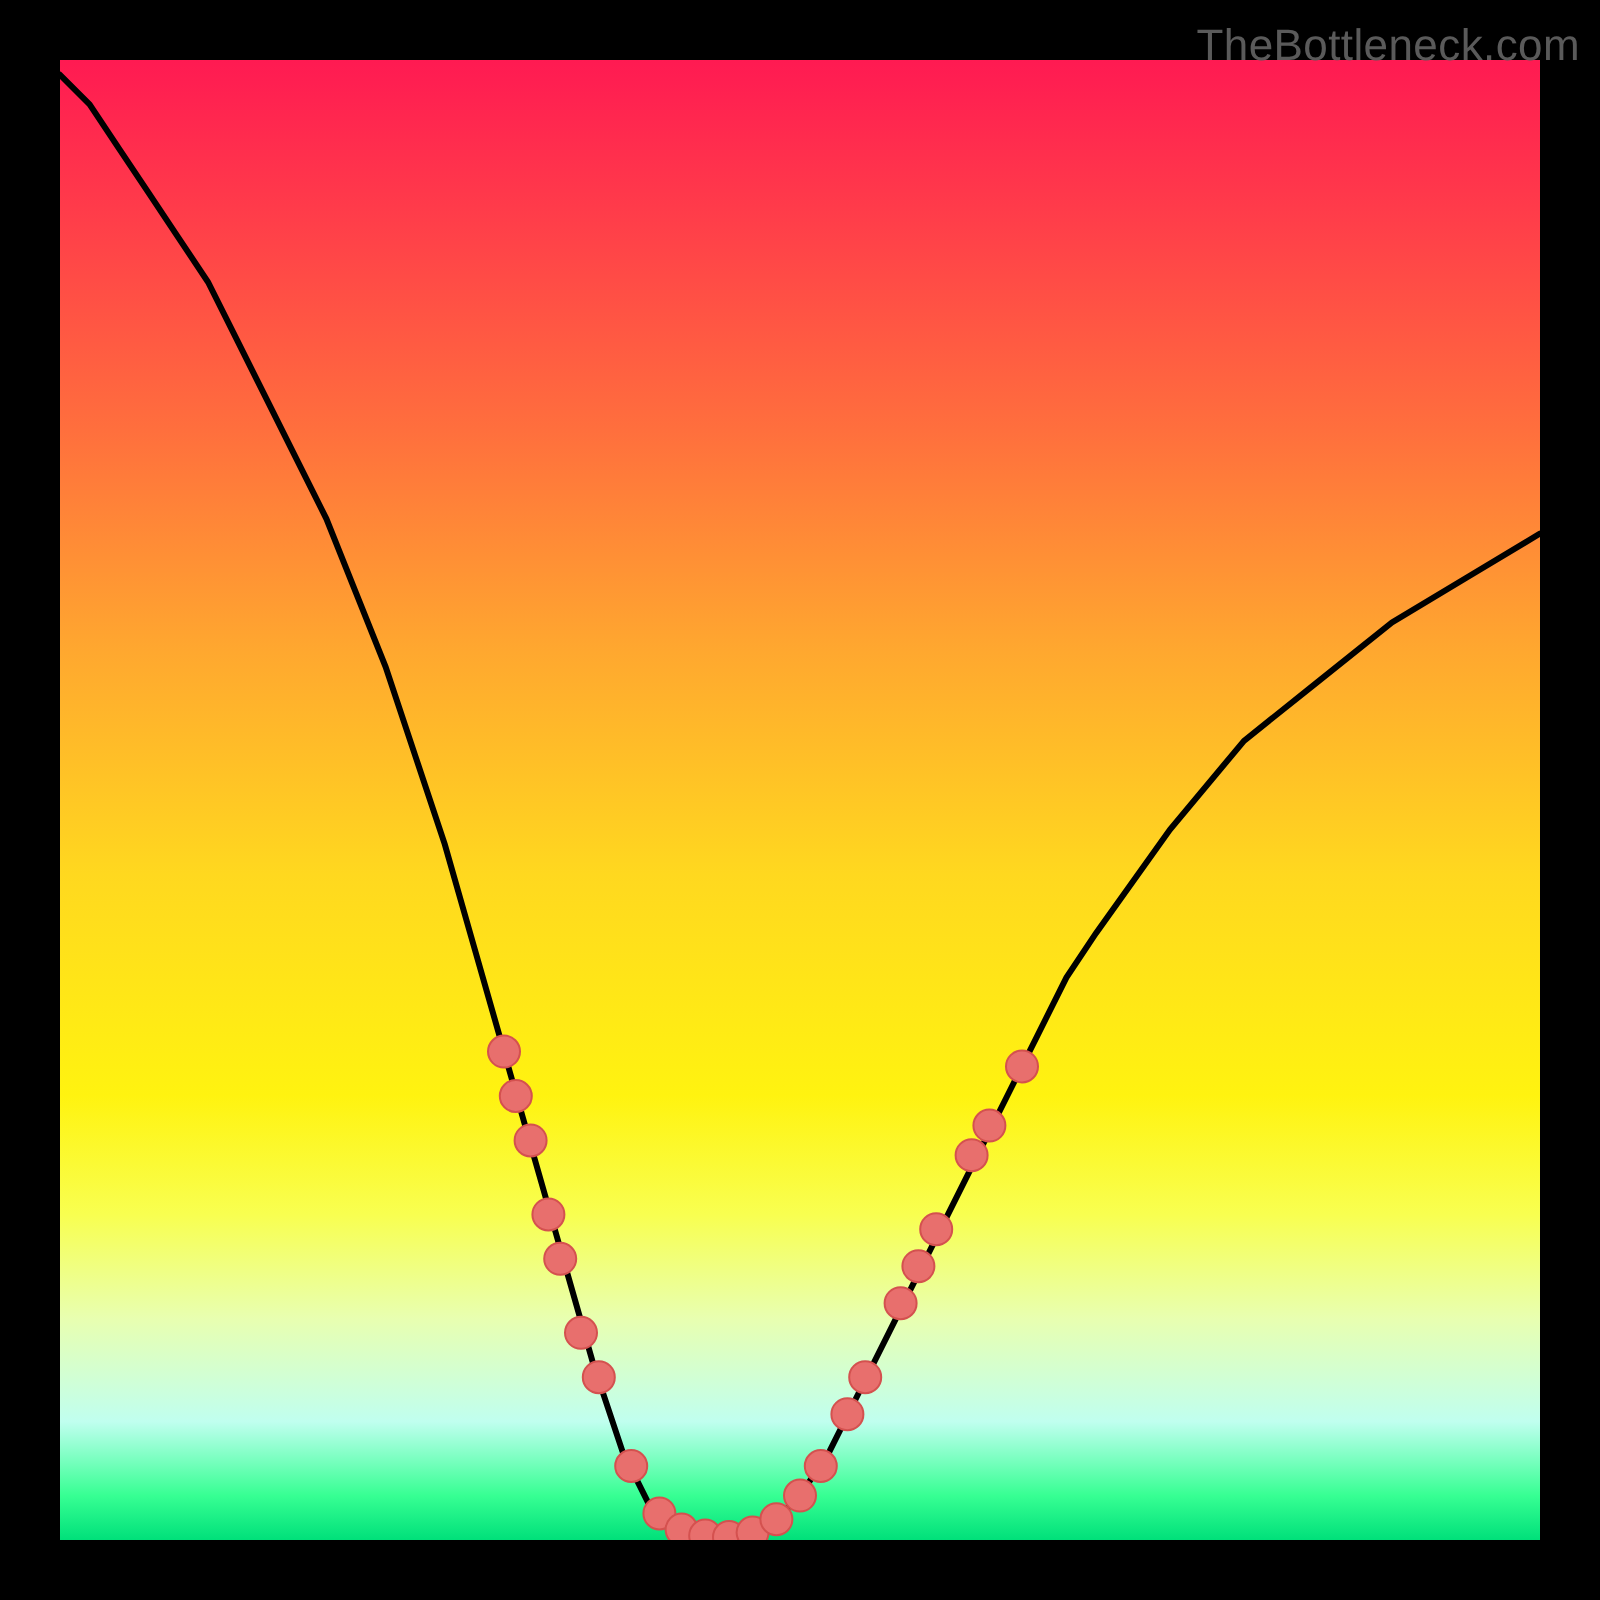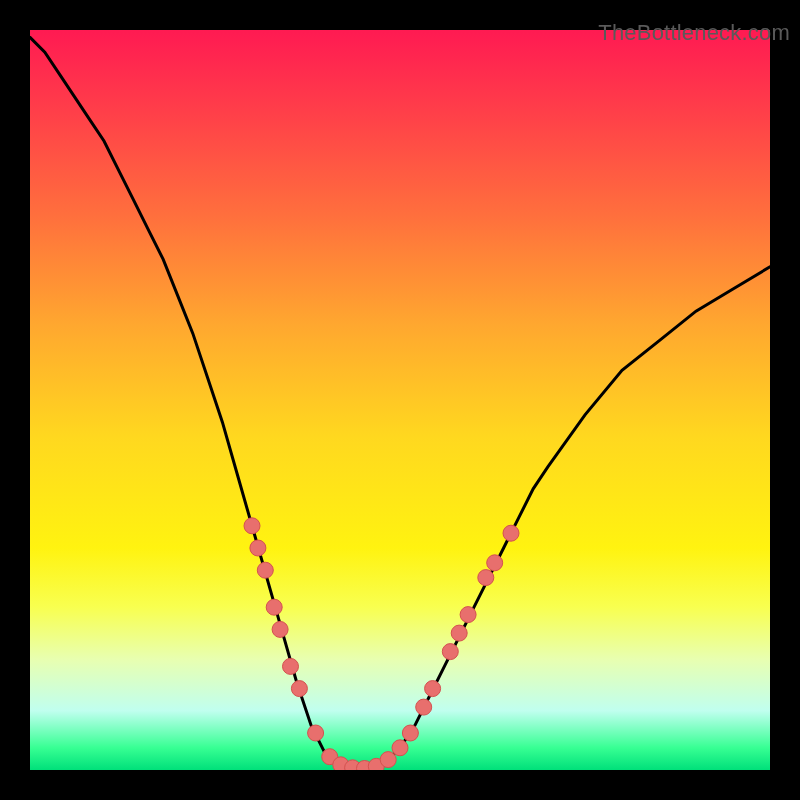--- a/index.html
+++ b/index.html
@@ -33,21 +33,21 @@
       #ffd81f 55%,
       #fff310 70%,
       #f8ff50 78%,
       #e8ffb0 85%,
       #c0ffef 92%,
       #37ff93 97%,
       #00e07a 100%);
   }
   .watermark {
     position: absolute;
-    top: 20px;
+    top: 10px;
     right: 10px;
     font-size: 22px;
     font-weight: 500;
     color: #5a5a5a;
     letter-spacing: 0.2px;
   }
   svg.curve {
     position: absolute;
     left: 0;
     top: 0;

